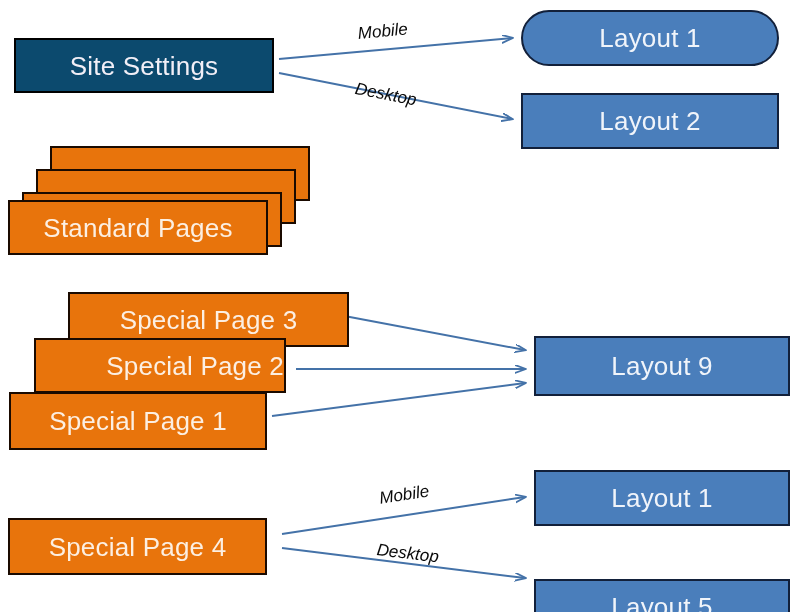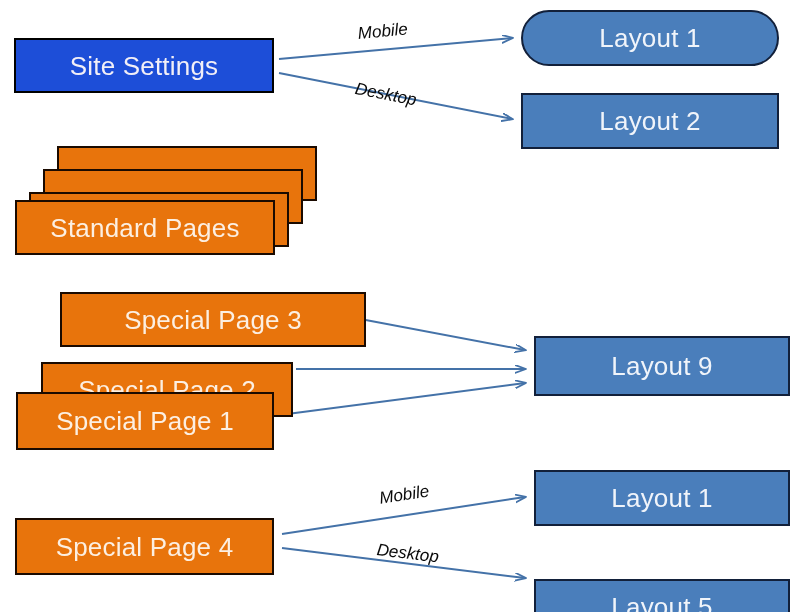--- a/index.html
+++ b/index.html
@@ -27,34 +27,33 @@
     text-align: center;
     line-height: 1;
     user-select: none;
   }
   .shape-label {
     display: block;
     white-space: nowrap;
   }
   
   .box-purple {
-    background: #1d4ed8;
+    background: #0c4a6e;
     border: 2px solid #000000;
     color: #F2EFF7;
     font-size: 26px;
     letter-spacing: 0.2px;
   }
   
   .box-orange {
     background: #E8740C;
     border: 2px solid #1A0A00;
     color: #FCEFE2;
     font-size: 26px;
     letter-spacing: 0.2px;
-    margin-left: 7px;
   }
   
   .box-blue {
     background: #4A7EBB;
     border: 2px solid #12203A;
     color: #F0F4FA;
     font-size: 26px;
     letter-spacing: 0.2px;
   }
   
@@ -115,25 +114,25 @@
     <span class="shape-label">Site Settings</span>
   </div>
 
   <div class="shape box-orange" style="left:50px; top:146px; width:260px; height:55px;"></div>
   <div class="shape box-orange" style="left:36px; top:169px; width:260px; height:55px;"></div>
   <div class="shape box-orange" style="left:22px; top:192px; width:260px; height:55px;"></div>
   <div class="shape box-orange" style="left:8px; top:200px; width:260px; height:55px;">
     <span class="shape-label">Standard Pages</span>
   </div>
 
-  <div class="shape box-orange" style="left:53px; top:292px; width:306px; height:55px;">
+  <div class="shape box-orange" style="left:68px; top:292px; width:281px; height:55px;">
     <span class="shape-label">Special Page 3</span>
   </div>
 
-  <div class="shape box-orange" style="left:34px; top:362px; width:252px; height:55px;">
+  <div class="shape box-orange" style="left:34px; top:338px; width:252px; height:55px;justify-content:flex-end;">
     <span class="shape-label">Special Page 2</span>
   </div>
 
   <div class="shape box-orange" style="left:9px; top:392px; width:258px; height:58px;">
     <span class="shape-label">Special Page 1</span>
   </div>
 
   <div class="shape box-orange" style="left:8px; top:518px; width:259px; height:57px;">
     <span class="shape-label">Special Page 4</span>
   </div>

